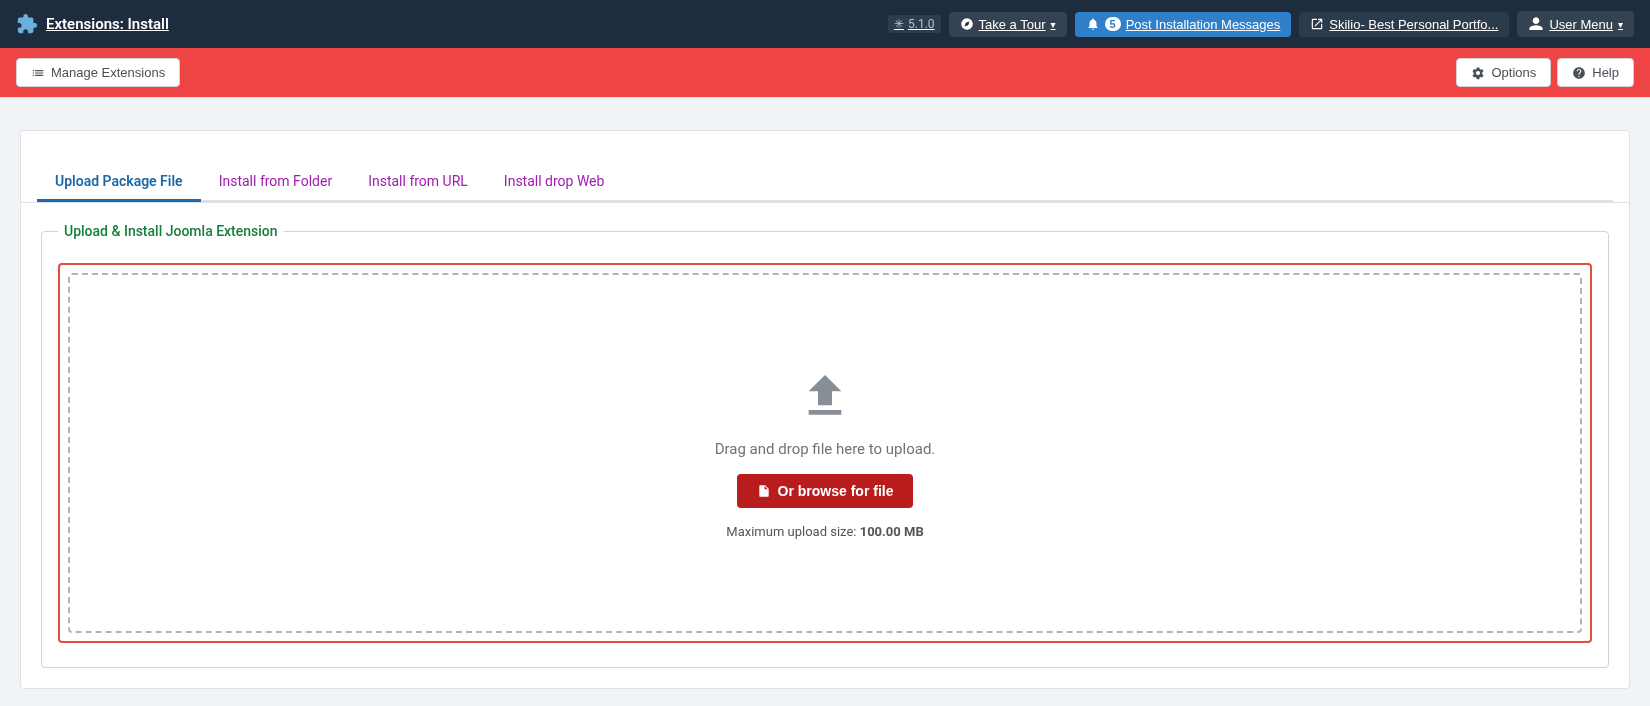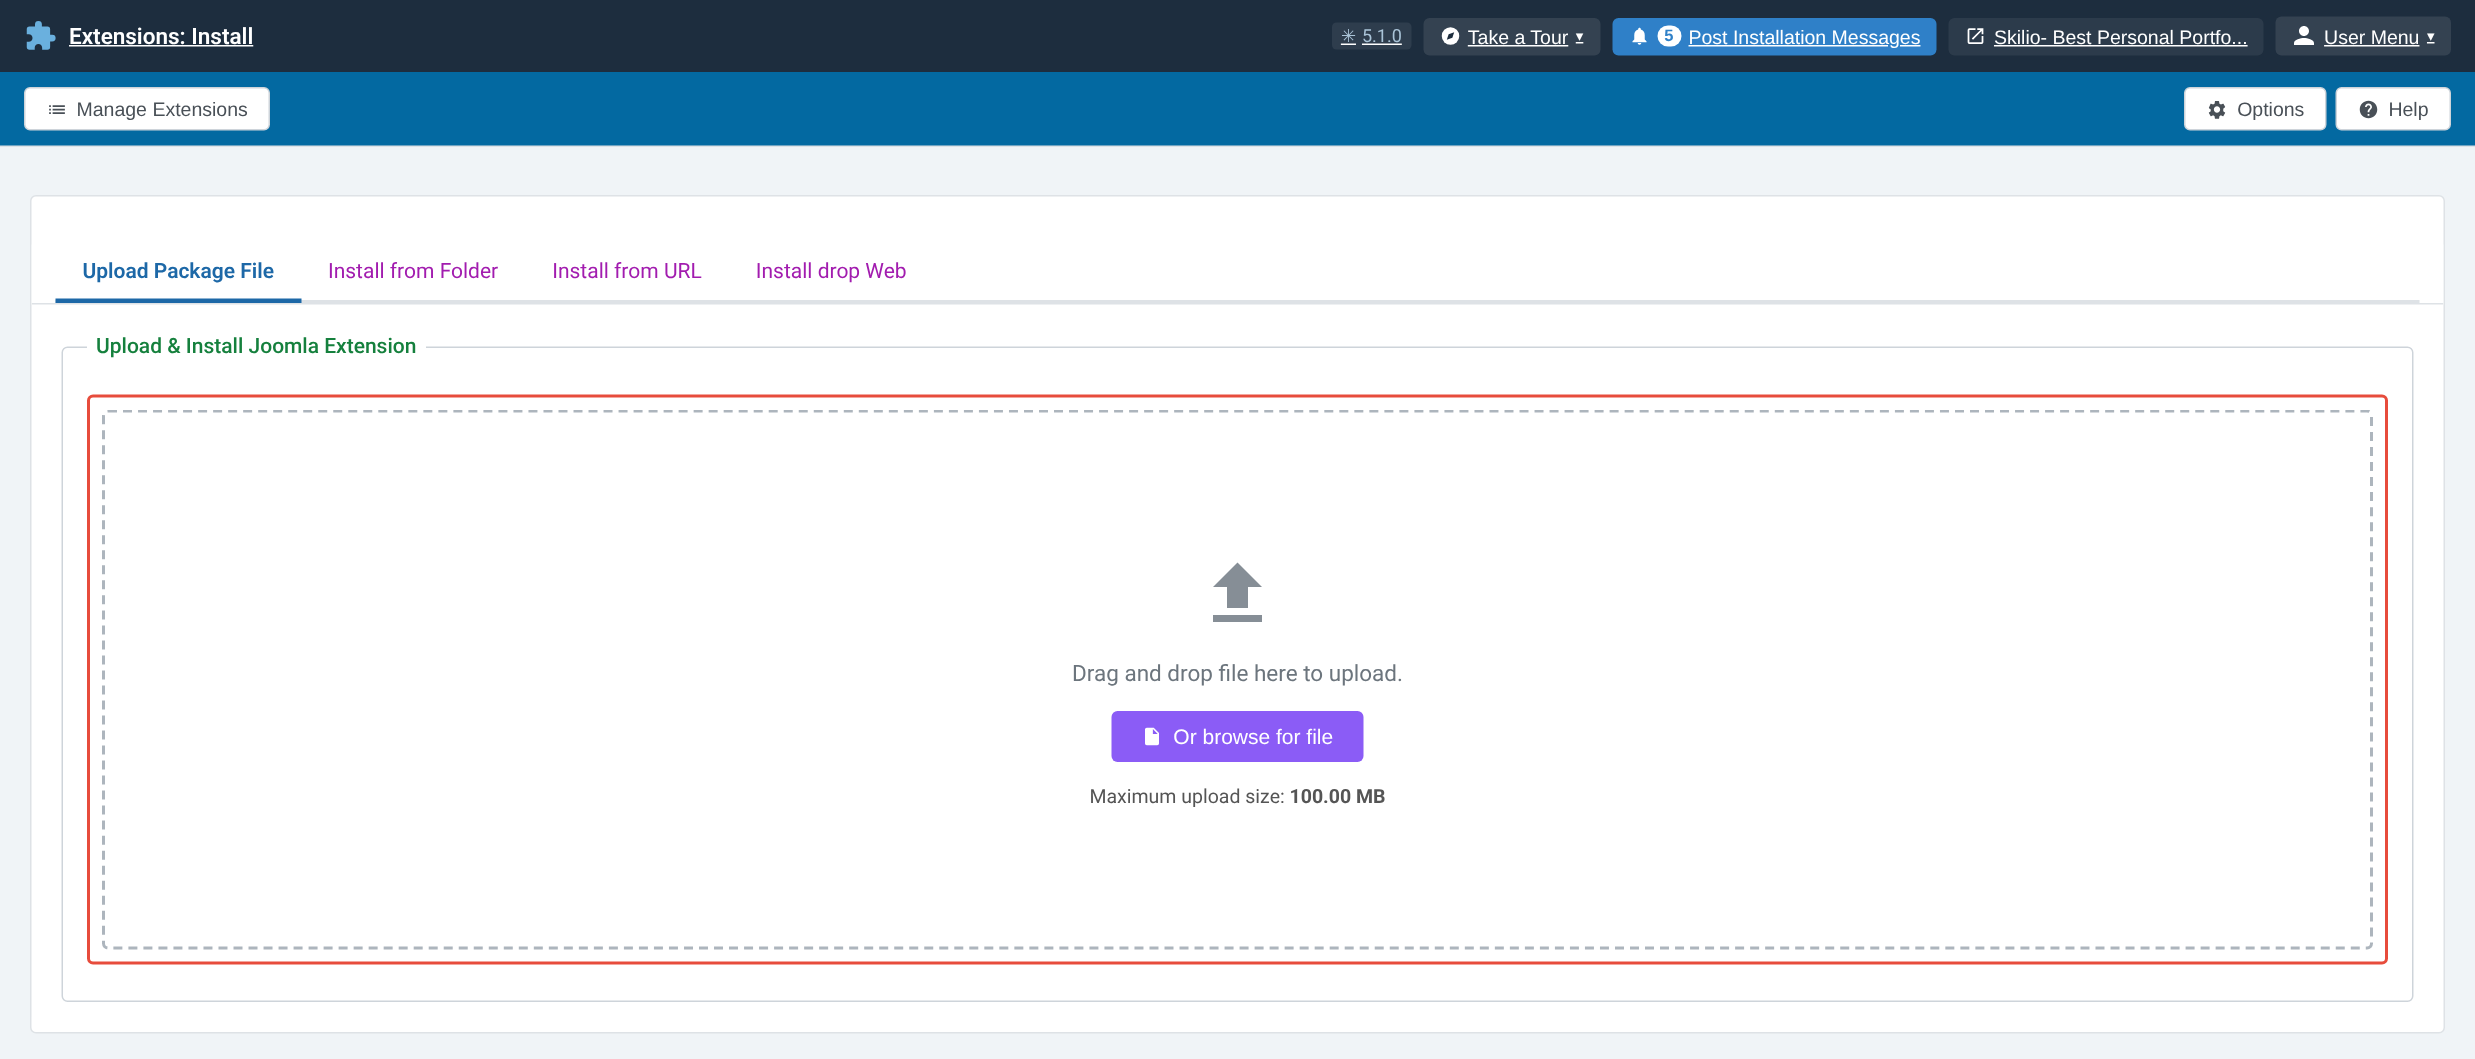--- a/index.html
+++ b/index.html
@@ -69,21 +69,21 @@
       font-weight: 700;
       padding: 1px 5px;
     }
     .nav-btn-link {
       background: rgba(255,255,255,0.07);
     }
     .chevron-icon { font-size: 10px; }
 
     
     .toolbar {
-      background: #0369a1;
+      background: #ef4444;
       border-bottom: 1px solid #dee2e6;
       height: 50px;
       display: flex;
       align-items: center;
       padding: 0 16px;
       justify-content: space-between;
     }
     .toolbar-left { display: flex; align-items: center; gap: 8px; }
     .toolbar-right { display: flex; align-items: center; gap: 6px; }
     .toolbar-btn {
@@ -160,27 +160,27 @@
     .drag-text {
       color: #6c757d;
       font-size: 15px;
     }
 
     .browse-btn {
       display: flex;
       align-items: center;
       gap: 7px;
       padding: 9px 20px;
-      background: #8b5cf6;
+      background: #b91c1c;
       color: #fff;
       border: none;
       border-radius: 4px;
       font-size: 14px;
       cursor: pointer;
-      font-weight: 400;
+      font-weight: 700;
     }
 
     .max-size-text {
       font-size: 13px;
       color: #555;
     }
     .max-size-text strong {
       font-weight: 700;
     }
     .tabs-card-wrapper {

